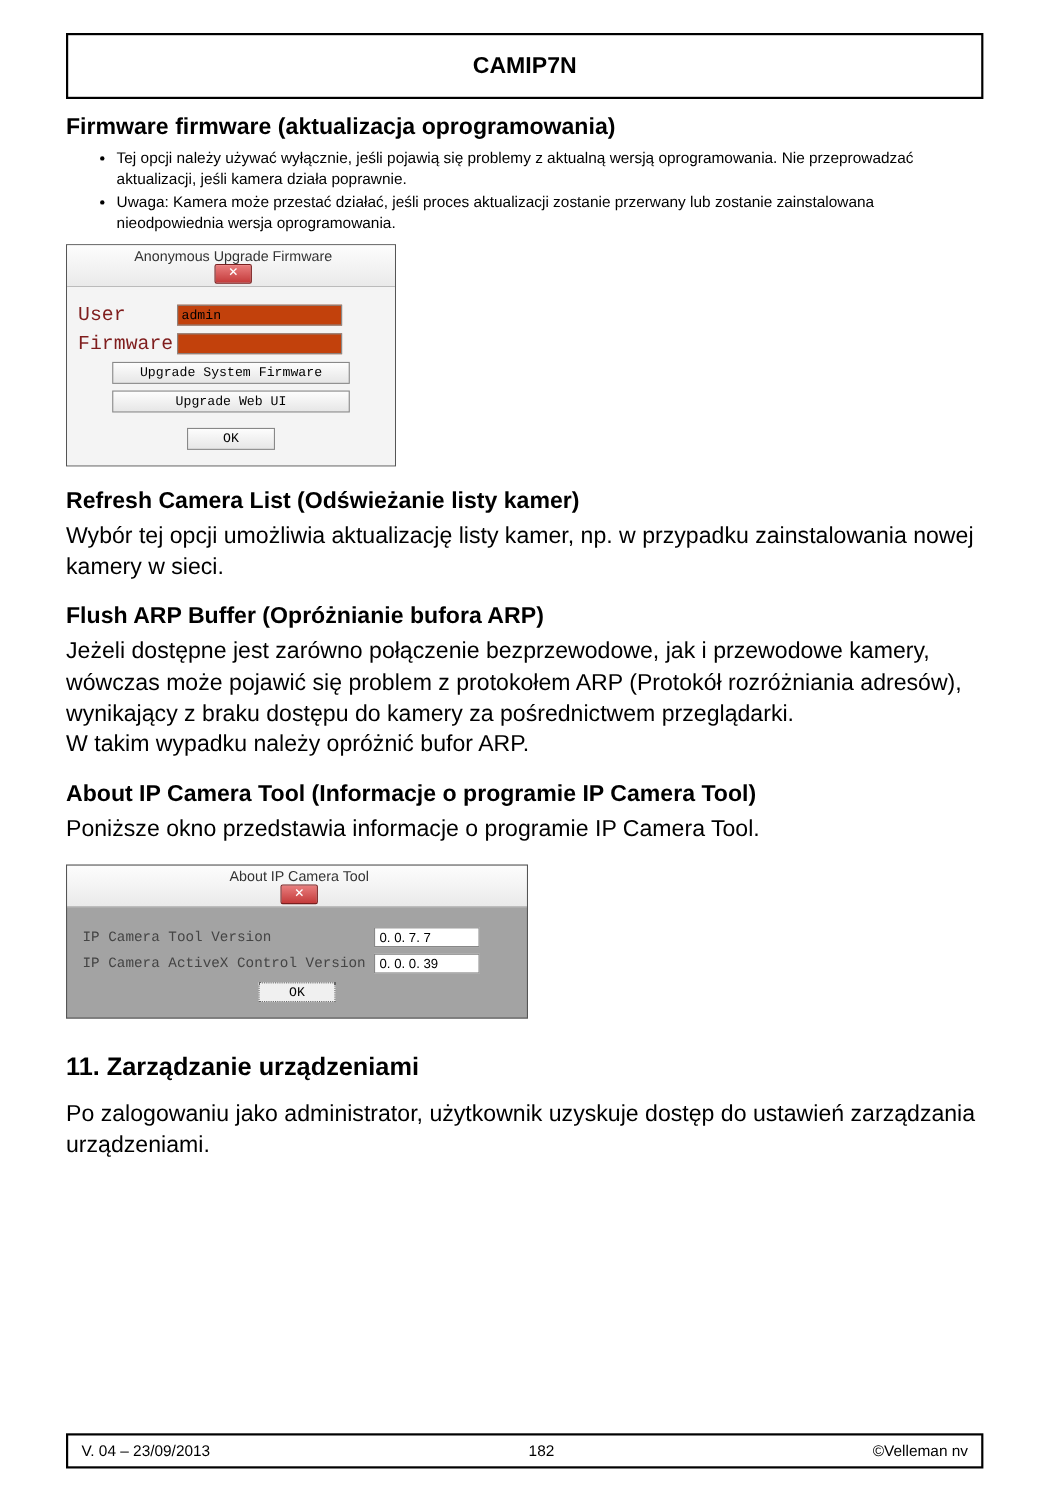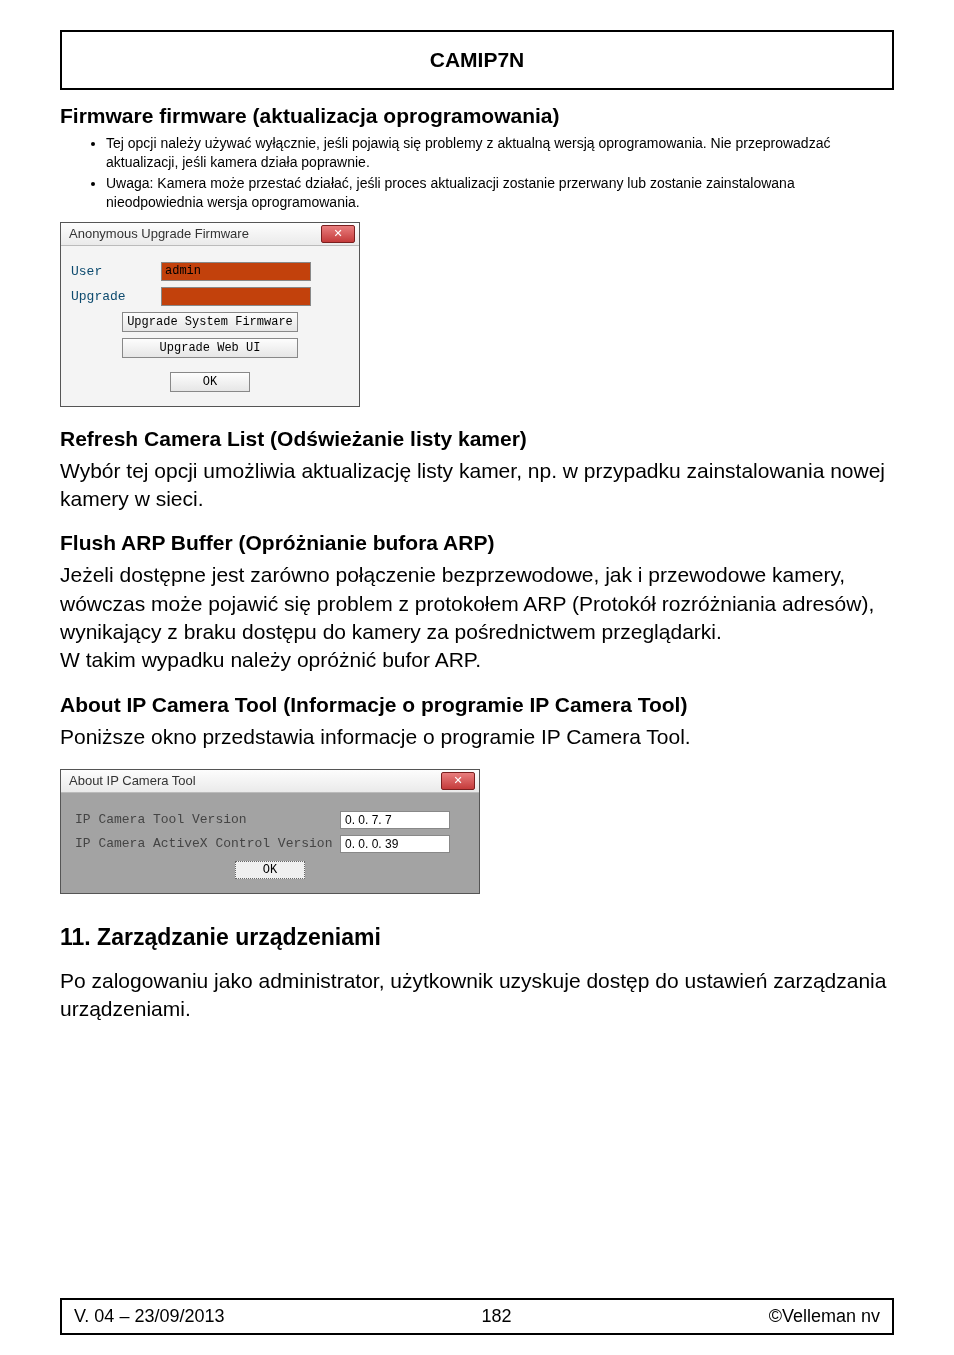--- a/index.html
+++ b/index.html
@@ -51,47 +51,48 @@
   }
   .dlg-titlebar {
     display: flex;
     justify-content: space-between;
     align-items: center;
     padding: 2px 4px 2px 8px;
     font-size: 13px;
     color: #333;
     background: linear-gradient(#fdfdfd,#eaeaea);
     border-bottom: 1px solid #bbb;
+    flex-direction: column;
   }
   .dlg-close {
     width: 34px; height: 18px;
     background: linear-gradient(#e97e7e,#c43b3b);
     border: 1px solid #7a1f1f;
     border-radius: 2px;
     color: #fff;
     font-size: 11px;
     line-height: 14px;
     text-align: center;
   }
   .dlg-body { padding: 10px 10px 14px 10px; background:#f4f4f4; }
   .dlg-row { display: flex; align-items: center; margin: 6px 0; }
-  .dlg-lbl { width: 90px; font-size: 13px; color: #0c4a6e; font-family: "Courier New", monospace; }
+  .dlg-lbl { width: 90px; font-size: 18px; color: #7f1d1d; font-family: "Courier New", monospace; }
   .dlg-input {
     border: 1px solid #888;
     height: 19px;
     font-size: 12px;
     padding: 0 3px;
     background: #c2410c;
     width: 150px;
     font-family: "Courier New", monospace;
   }
   .dlg-btn {
     display: block;
     margin: 6px auto 0 auto;
-    width: 176px;
+    width: 216px;
     border: 1px solid #888;
     background: linear-gradient(#fdfdfd,#e6e6e6);
     font-size: 12px;
     padding: 2px 0;
     font-family: "Courier New", monospace;
     text-align: center;
   }
   .dlg-btn.small { width: 80px; margin-top: 14px; }
 
   
@@ -100,21 +101,21 @@
     width: 420px;
     margin: 10px 0 30px 0;
     background: #a3a3a3;
     font-family: "Segoe UI", Arial, sans-serif;
   }
   .dlg2-body { padding: 12px 14px 14px 14px; }
   .dlg2-row { display: flex; align-items: center; margin: 6px 0; font-size: 13px; font-family: "Courier New", monospace; color:#444;}
   .dlg2-lbl { width: 265px; }
   .dlg2-val {
     border: 1px solid #888;
-    height: 18px; width: 110px;
+    height: 18px; width: 96px;
     font-size: 12px; padding: 0 4px;
     background: #fff;
   }
   .dlg2-ok {
     display:block; width:70px; margin: 8px auto 0 auto;
     border: 1px dotted #666; background:#f0f0f0;
     font-size: 12px; font-family:"Courier New",monospace;
     text-align:center; padding: 1px 0;
   }
 
@@ -125,21 +126,21 @@
   }
 
   .footer-box {
     position: absolute;
     bottom: 20px;
     left: 60px; right: 60px;
     border: 2px solid #000;
     padding: 6px 12px;
     display: flex;
     justify-content: space-between;
-    font-size: 18px;
+    font-size: 14px;
     gap: 20px;
   }
 </style>
 </head>
 <body>
 
 <div class="page">
 
   <div class="title-box">
     <span>CAMIP7N</span>
@@ -155,21 +156,21 @@
     <div class="dlg-titlebar">
       <span>Anonymous Upgrade Firmware</span>
       <span class="dlg-close">✕</span>
     </div>
     <div class="dlg-body">
       <div class="dlg-row">
         <span class="dlg-lbl">User</span>
         <input class="dlg-input" value="admin" style="">
       </div>
       <div class="dlg-row">
-        <span class="dlg-lbl">Upgrade</span>
+        <span class="dlg-lbl">Firmware</span>
         <input class="dlg-input" value="" style="">
       </div>
       <div class="dlg-btn">Upgrade System Firmware</div>
       <div class="dlg-btn">Upgrade Web UI</div>
       <div class="dlg-btn small">OK</div>
     </div>
   </div>
 
   <div class="h-section">Refresh Camera List (Odświeżanie listy kamer)</div>
   <div class="para">Wybór tej opcji umożliwia aktualizację listy kamer, np. w przypadku zainstalowania nowej kamery w sieci.</div>

